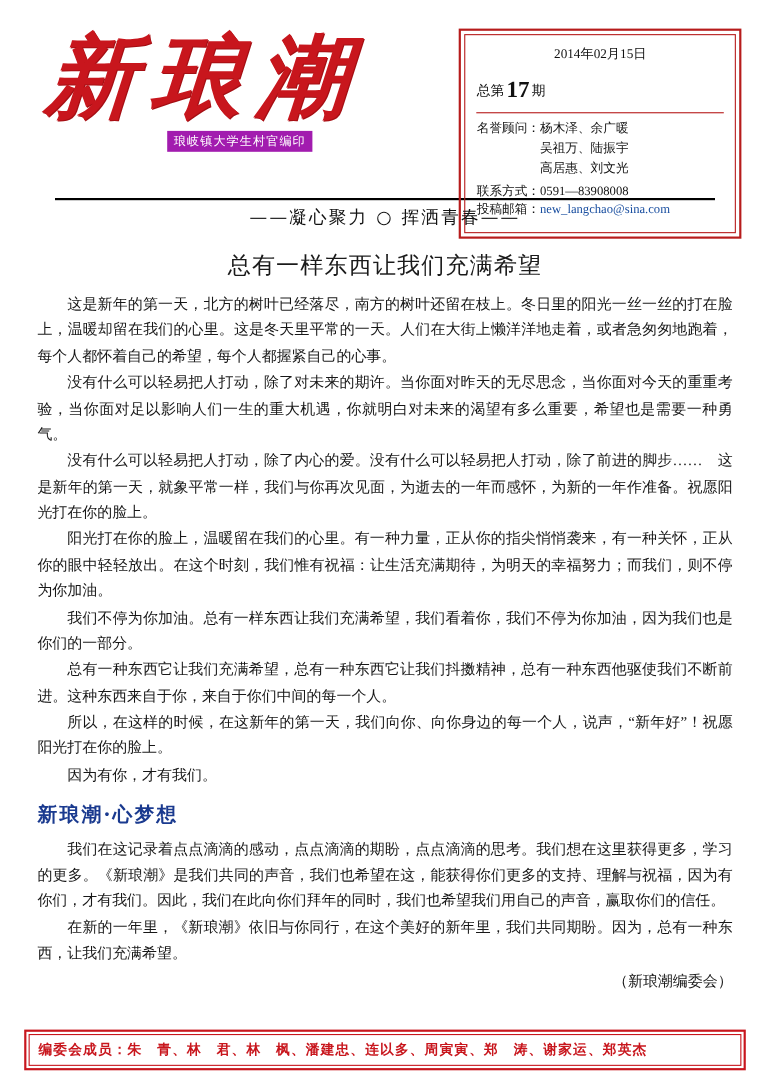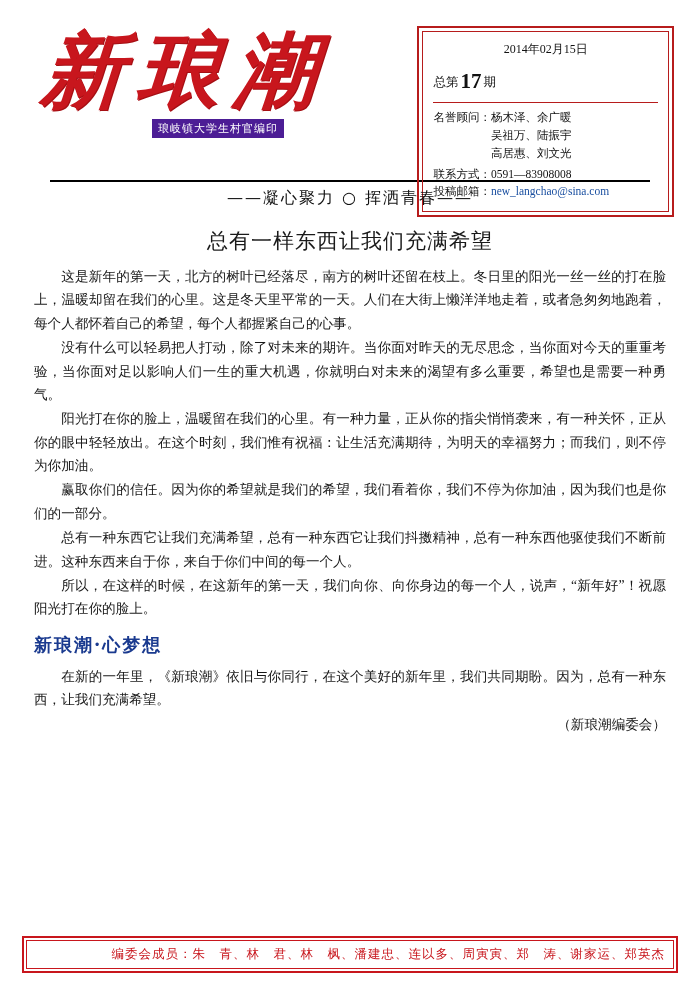--- a/index.html
+++ b/index.html
@@ -44,21 +44,21 @@
     letter-spacing: 14px;
     line-height: 1.08;
     padding-left: 16px;
     text-shadow: 1px 1px 0 #a50f14;
     font-style: italic;
     transform: skewX(-4deg);
   }
   .nameplate-sub {
     margin-top: 4px;
     margin-left: 126px;
-    background: #4c1d95;
+    background: #a21caf;
     color: #ffffff;
     font-size: 11px;
     letter-spacing: 1px;
     padding: 2px 6px;
     display: inline-block;
     font-family: "Liberation Sans", sans-serif;
   }
 
   
   .infobox {
@@ -180,25 +180,25 @@
     position: absolute;
     left: 22px;
     right: 22px;
     bottom: 16px;
     border: 2px solid #c8161d;
     padding: 2px;
   }
   .footer-inner {
     border: 1px solid #c8161d;
     padding: 5px 8px;
-    text-align: right;
+    text-align: left;
     font-size: 12.5px;
     letter-spacing: 1px;
     color: #c8161d;
-    font-weight: 400;
+    font-weight: 700;
     font-family: "DejaVu Serif", serif;
   }
   .footer-inner .label { color: #c8161d; }
 </style>
 </head>
 <body>
 
 <div class="page">
 
   <div class="masthead">
@@ -235,27 +235,30 @@
     <div class="slogan-rule"></div>
     <div class="slogan">——凝心聚力 ○ 挥洒青春——</div>
   </div>
 
   <div class="content">
 
     <h1 class="article-title">总有一样东西让我们充满希望</h1>
 
     <p class="para">这是新年的第一天，北方的树叶已经落尽，南方的树叶还留在枝上。冬日里的阳光一丝一丝的打在脸上，温暖却留在我们的心里。这是冬天里平常的一天。人们在大街上懒洋洋地走着，或者急匆匆地跑着，每个人都怀着自己的希望，每个人都握紧自己的心事。</p>
     <p class="para">没有什么可以轻易把人打动，除了对未来的期许。当你面对昨天的无尽思念，当你面对今天的重重考验，当你面对足以影响人们一生的重大机遇，你就明白对未来的渴望有多么重要，希望也是需要一种勇气。</p>
+    <p class="para">没有什么可以轻易把人打动，除了内心的爱。没有什么可以轻易把人打动，除了前进的脚步……　这是新年的第一天，就象平常一样，我们与你再次见面，为逝去的一年而感怀，为新的一年作准备。祝愿阳光打在你的脸上。</p>
     <p class="para">阳光打在你的脸上，温暖留在我们的心里。有一种力量，正从你的指尖悄悄袭来，有一种关怀，正从你的眼中轻轻放出。在这个时刻，我们惟有祝福：让生活充满期待，为明天的幸福努力；而我们，则不停为你加油。</p>
-    <p class="para">赢取你们的信任。因为你的希望就是我们的希望，我们看着你，我们不停为你加油，因为我们也是你们的一部分。</p>
+    <p class="para">我们不停为你加油。总有一样东西让我们充满希望，我们看着你，我们不停为你加油，因为我们也是你们的一部分。</p>
     <p class="para">总有一种东西它让我们充满希望，总有一种东西它让我们抖擞精神，总有一种东西他驱使我们不断前进。这种东西来自于你，来自于你们中间的每一个人。</p>
     <p class="para">所以，在这样的时候，在这新年的第一天，我们向你、向你身边的每一个人，说声，“新年好”！祝愿阳光打在你的脸上。</p>
+    <p class="para">因为有你，才有我们。</p>
 
     <h2 class="article-title-2">新琅潮·心梦想</h2>
 
+    <p class="para">我们在这记录着点点滴滴的感动，点点滴滴的期盼，点点滴滴的思考。我们想在这里获得更多，学习的更多。《新琅潮》是我们共同的声音，我们也希望在这，能获得你们更多的支持、理解与祝福，因为有你们，才有我们。因此，我们在此向你们拜年的同时，我们也希望我们用自己的声音，赢取你们的信任。</p>
     <p class="para">在新的一年里，《新琅潮》依旧与你同行，在这个美好的新年里，我们共同期盼。因为，总有一种东西，让我们充满希望。</p>
     <p class="signoff">（新琅潮编委会）</p>
   </div>
 
   <div class="footer">
     <div class="footer-inner">
       <span class="label">编委会成员：</span><span>朱　青、林　君、林　枫、潘建忠、连以多、周寅寅、郑　涛、谢家运、郑英杰</span>
     </div>
   </div>
 

